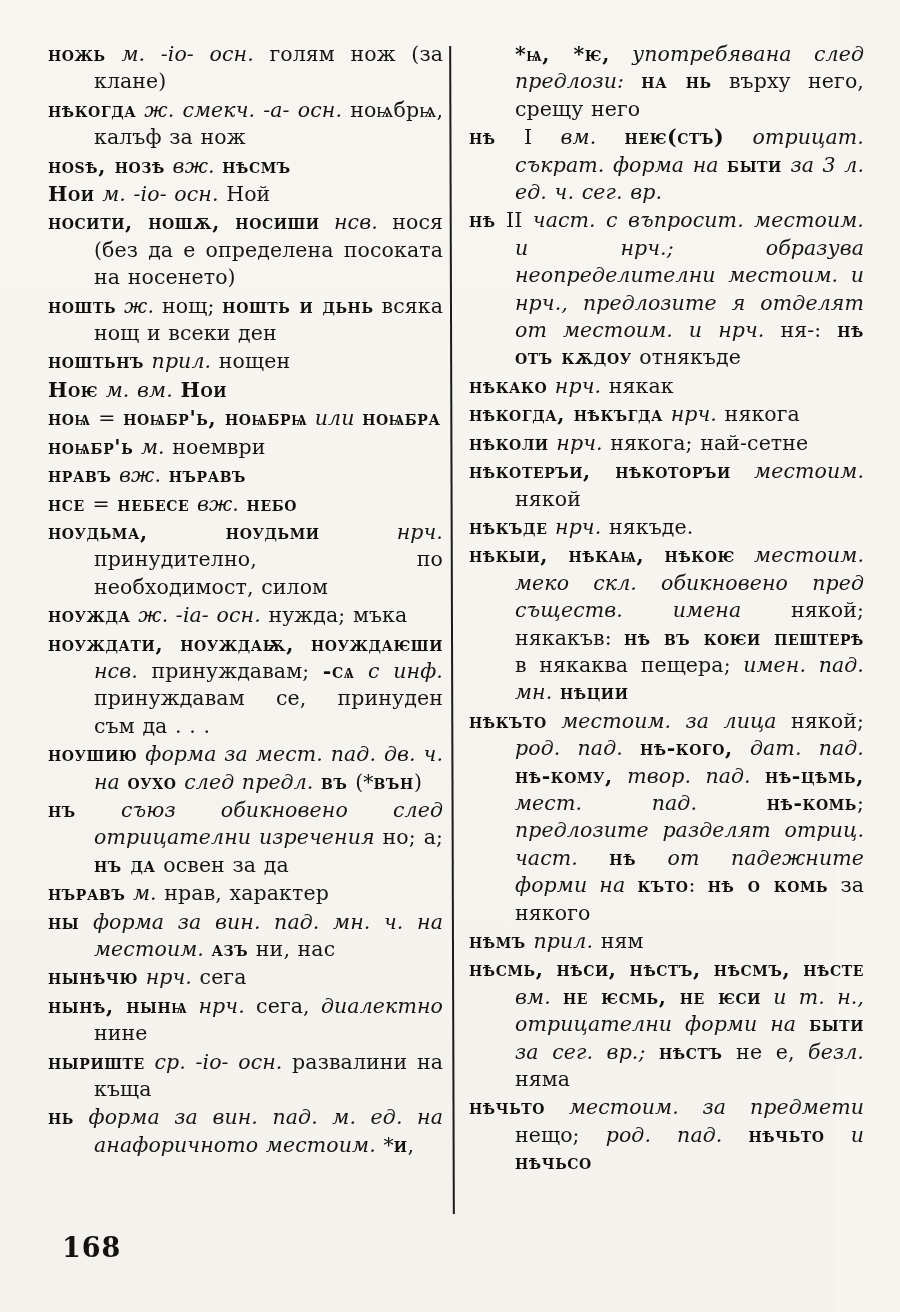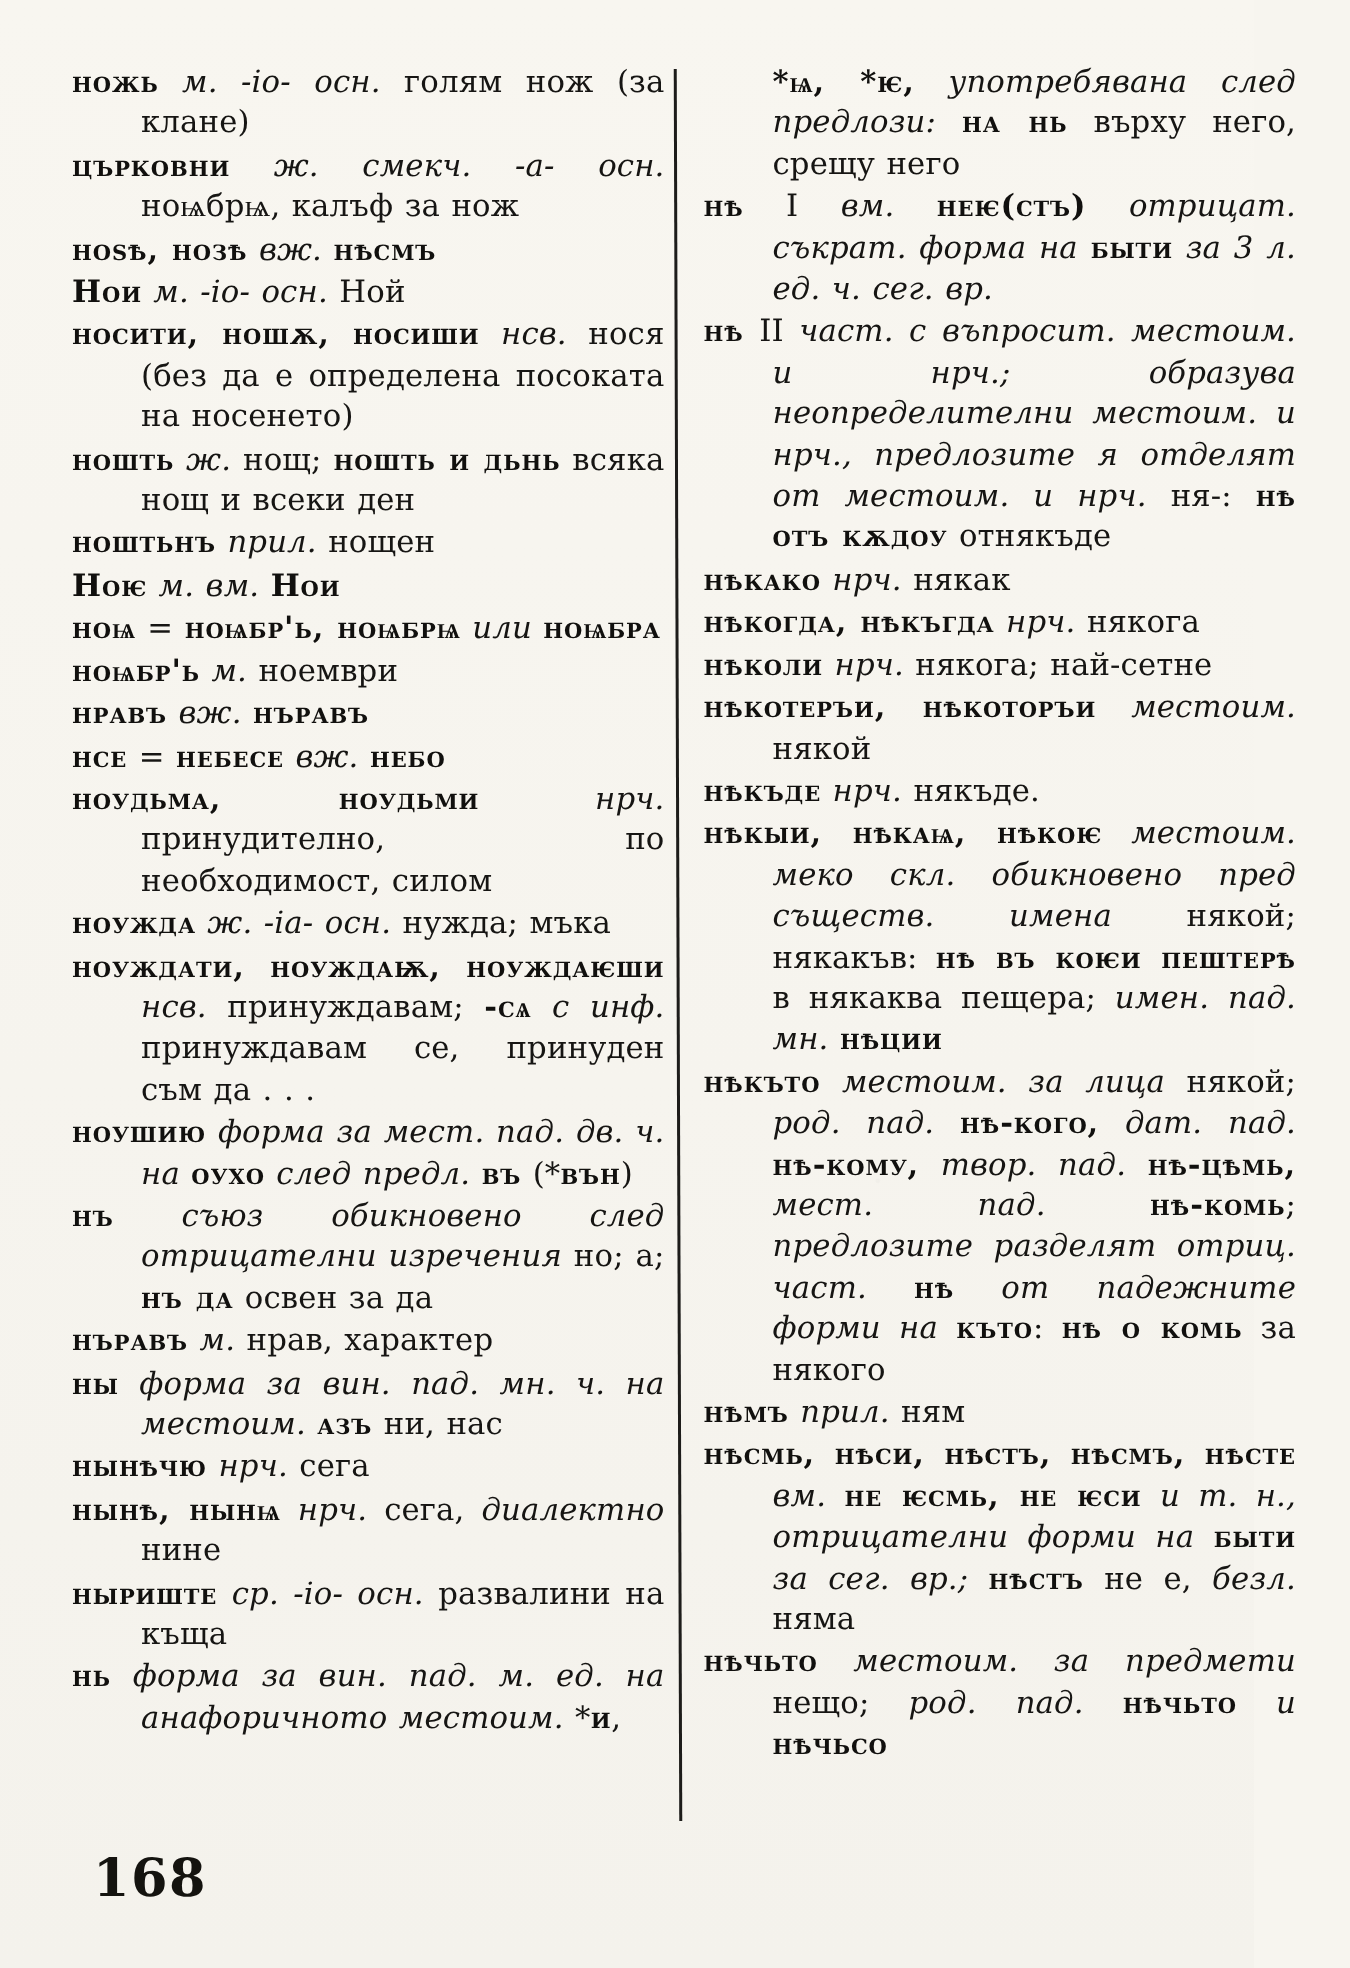--- a/index.html
+++ b/index.html
@@ -50,34 +50,34 @@
     font-variant:small-caps;
     letter-spacing:0.6px;
     color:#11100e;
   }
   .it{font-style:italic;}
   .gr{font-style:italic;letter-spacing:0.4px;}
   .tx{}
   .pageno{
     position:absolute;
     left:62px;top:1232px;
-    font-size:35px;
+    font-size:27px;
     font-weight:bold;
     letter-spacing:1px;
     color:#14130f;
   }
 </style>
 </head>
 <body>
 
 <div class="page">
   <div class="textblock">
     <div class="col">
         <div class="entry"><span class="hw">ножь</span><span class="it"> м. -іо- осн.</span><span class="tx"> голям нож (за клане)</span></div>
-        <div class="entry"><span class="hw">църковни</span><span class="it"> ж. смекч. -а- осн.</span><span class="tx"> ноѩбрѩ, калъф за нож</span></div>
+        <div class="entry"><span class="hw">нѣкогда</span><span class="it"> ж. смекч. -а- осн.</span><span class="tx"> ноѩбрѩ, калъф за нож</span></div>
         <div class="entry"><span class="hw">ноѕѣ, нозѣ</span><span class="it"> вж. </span><span class="hw">нѣсмъ</span></div>
         <div class="entry"><span class="hw">Нои</span><span class="it"> м. -іо- осн.</span><span class="tx"> Ной</span></div>
         <div class="entry"><span class="hw">носити, ношѫ, носиши</span><span class="it"> нсв.</span><span class="tx"> нося (без да е определена посоката на носенето)</span></div>
         <div class="entry"><span class="hw">ношть</span><span class="it"> ж.</span><span class="tx"> нощ; </span><span class="hw">ношть и дьнь</span><span class="tx"> всяка нощ и всеки ден</span></div>
         <div class="entry"><span class="hw">ноштьнъ</span><span class="it"> прил.</span><span class="tx"> нощен</span></div>
         <div class="entry"><span class="hw">Ноѥ</span><span class="it"> м. вм. </span><span class="hw">Нои</span></div>
         <div class="entry gap"><span class="hw">ноѩ</span><span class="tx"> = </span><span class="hw">ноѩбр'ь, ноѩбрѩ</span><span class="it"> или </span><span class="hw">ноѩбра</span></div>
         <div class="entry"><span class="hw">ноѩбр'ь</span><span class="it"> м.</span><span class="tx"> ноември</span></div>
         <div class="entry"><span class="hw">нравъ</span><span class="it"> вж. </span><span class="hw">нъравъ</span></div>
         <div class="entry"><span class="hw">нсе</span><span class="tx"> = </span><span class="hw">небесе</span><span class="it"> вж. </span><span class="hw">небо</span></div>

